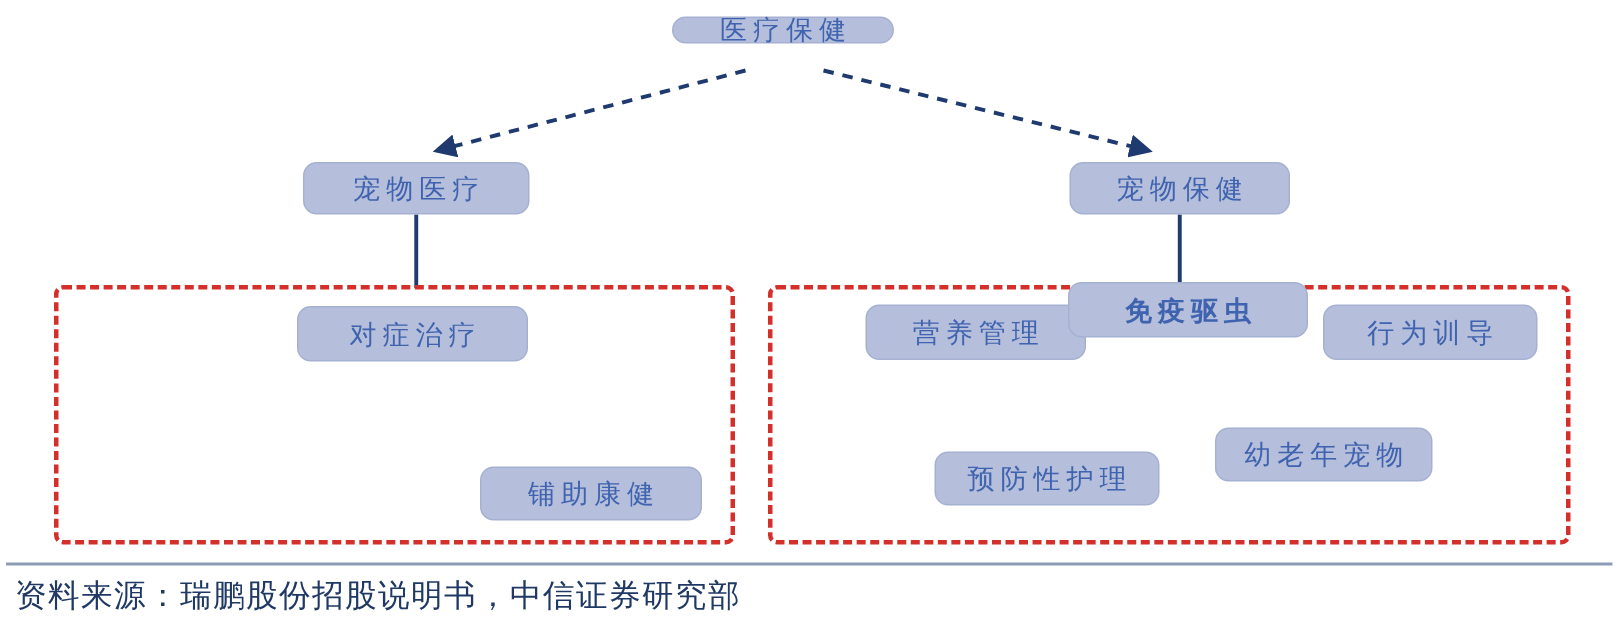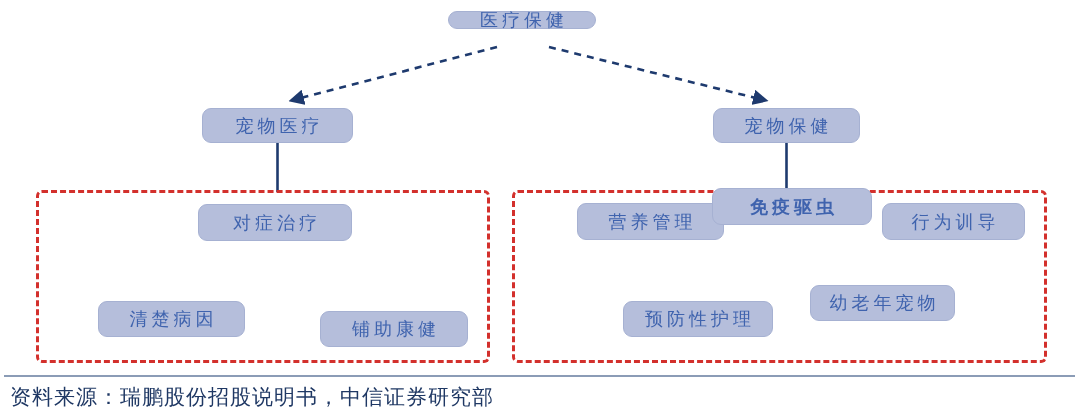--- a/index.html
+++ b/index.html
@@ -80,21 +80,20 @@
 
   <div class="group-box" style="left:36px; top:190px; width:454px; height:173px;"></div>
   <div class="group-box" style="left:512px; top:190px; width:535px; height:173px;"></div>
 
   <div class="node" style="left:448px; top:11px; width:148px; height:18px;">医疗保健</div>
 
   <div class="node" style="left:202px; top:108px; width:151px; height:35px;">宠物医疗</div>
   <div class="node" style="left:713px; top:108px; width:147px; height:35px;">宠物保健</div>
 
   <div class="node" style="left:198px; top:204px; width:154px; height:37px;">对症治疗</div>
-  <div class="node" style="left:98px; top:301px; width:147px; height:36px;">清楚病因</div>
   <div class="node" style="left:320px; top:311px; width:148px; height:36px;">铺助康健</div>
 
   <div class="node" style="left:535px; top:203px; width:147px; height:37px;margin-left:42px;">营养管理</div>
   <div class="node" style="left:712px; top:188px; width:160px; height:37px;font-weight:bold;">免疫驱虫</div>
   <div class="node" style="left:882px; top:203px; width:143px; height:37px;">行为训导</div>
   <div class="node" style="left:623px; top:301px; width:150px; height:36px;">预防性护理</div>
   <div class="node" style="left:810px; top:285px; width:145px; height:36px;">幼老年宠物</div>
 
   <div class="divider"></div>
   <div class="source-line">资料来源：瑞鹏股份招股说明书，中信证券研究部</div>

